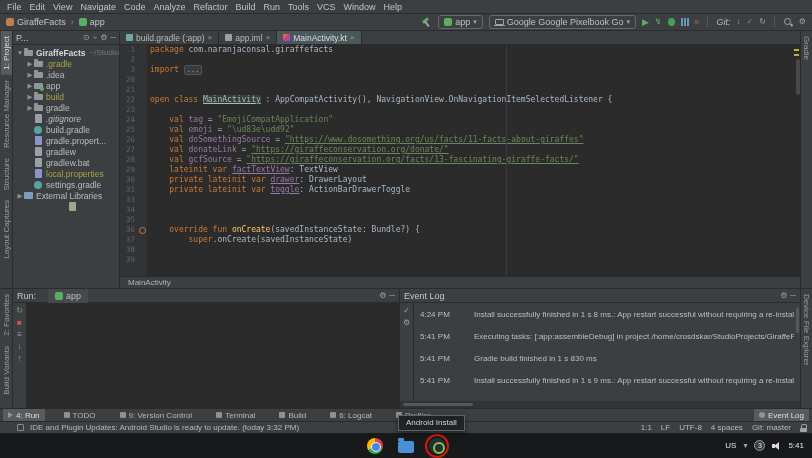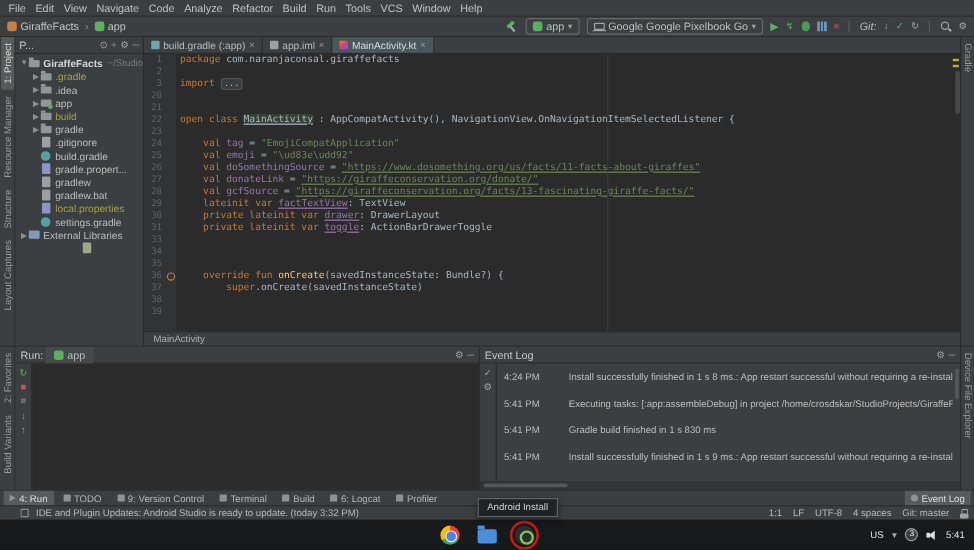--- a/index.html
+++ b/index.html
@@ -119,39 +119,39 @@
 .tk-cls{color:#a9b7c6;background:#344134;text-decoration:underline;}
 .tk-fold{color:#a9b7c6;background:#3a3d3f;border:1px solid #525252;border-radius:2px;padding:0 2px;font-size:7px;}
 .wrap-guide{position:absolute;left:386px;top:0;bottom:0;width:1px;background:#393b3d;}
 .smark{position:absolute;right:1px;width:5px;height:2px;background:#bbb529;}
 .s1{top:4px;}.s2{top:9px;}
 .vthumb{position:absolute;right:0;top:14px;width:4px;height:36px;background:#47494b;border-radius:2px;}
 .editor-crumb{height:12px;border-top:1px solid #2b2b2b;display:flex;align-items:center;padding:0 8px;font-size:8px;color:#aeb3b6;background:#3c3f41;}
 
 
 .bottom{height:120px;display:flex;border-top:1px solid #2b2b2b;min-height:0;}
-.panel-header{height:14px;display:flex;align-items:center;gap:2px;padding:0 4px;border-bottom:1px solid #2b2b2b;background:#3c3f41;}
+.panel-header{height:14px;display:flex;align-items:center;gap:12px;padding:0 4px;border-bottom:1px solid #2b2b2b;background:#3c3f41;}
 .pt{color:#c6c6c6;}
 .console-tab{height:14px;display:flex;align-items:center;gap:3px;padding:0 7px;background:#46494b;}
 .run-panel{width:387px;border-right:1px solid #2b2b2b;display:flex;flex-direction:column;background:#3c3f41;}
 .run-body{display:flex;flex:1;min-height:0;}
 .vtools{width:14px;border-right:1px solid #2b2b2b;display:flex;flex-direction:column;align-items:center;gap:4px;padding-top:4px;background:#3c3f41;}
 .console{flex:1;background:#2b2b2b;}
 .event-log{flex:1;display:flex;flex-direction:column;background:#3c3f41;min-width:0;}
 .log-body{flex:1;display:flex;position:relative;min-height:0;}
 .log-list{flex:1;padding:7px 6px 0 6px;font-size:8px;color:#bdbdbd;overflow:hidden;}
 .logrow{white-space:nowrap;margin-bottom:13px;overflow:hidden;}
 .logtime{display:inline-block;width:40px;margin-right:14px;}
 .vscroll{position:absolute;right:1px;top:4px;width:3px;height:26px;background:#55585a;border-radius:2px;}
 .hscroll{height:7px;background:#313335;position:relative;}
 .hthumb{position:absolute;left:3px;top:2px;width:70px;height:3px;background:#55585a;border-radius:2px;}
 
 
 .toolwindow-bar{height:13px;display:flex;justify-content:space-between;align-items:center;background:#3c3f41;border-top:1px solid #2b2b2b;padding:0 3px;font-size:8px;}
-.twleft,.twright{display:flex;align-items:center;gap:3px;height:100%;}
+.twleft,.twright{display:flex;align-items:center;gap:14px;height:100%;}
 .twbtn{display:flex;align-items:center;gap:3px;padding:0 5px;height:100%;color:#b5b5b5;white-space:nowrap;}
 .twbtn.active{background:#585b5d;color:#dedede;}
 .twi{width:6px;height:6px;background:#8e9294;border-radius:1px;flex:none;}
 .twi-run{width:0;height:0;background:none;border-radius:0;border-left:5px solid #8e9294;border-top:3px solid transparent;border-bottom:3px solid transparent;}
 .twi-eventlog{border-radius:50%;background:#8e9294;}
 
 
 .statusbar{height:12px;display:flex;justify-content:space-between;align-items:center;padding:0 5px;font-size:8px;color:#b8b8b8;background:#3c3f41;border-top:1px solid #2b2b2b;}
 .sb-left{display:flex;align-items:center;gap:6px;overflow:hidden;white-space:nowrap;margin-left:12px;}
 .sb-grip{width:7px;height:7px;border:1px solid #8a8a8a;border-radius:1px;flex:none;}
@@ -292,21 +292,21 @@
               <div class="trow" style="padding-left: 13px;">
                 <span class="tarrow">▶</span>
                 <span class="ti ti-folder"></span>
                 <span class="tlabel t-excl">build</span>
               </div>
               <div class="trow" style="padding-left: 13px;">
                 <span class="tarrow">▶</span>
                 <span class="ti ti-folder"></span>
                 <span class="tlabel">gradle</span>
               </div>
-              <div class="trow" style="padding-left: 13px;">
+              <div class="trow" style="padding-left: 13px; font-style: italic;">
                 <span class="tarrow"></span>
                 <span class="ti ti-file"></span>
                 <span class="tlabel">.gitignore</span>
               </div>
               <div class="trow" style="padding-left: 13px;">
                 <span class="tarrow"></span>
                 <span class="ti ti-gradle"></span>
                 <span class="tlabel">build.gradle</span>
               </div>
               <div class="trow" style="padding-left: 13px;">

